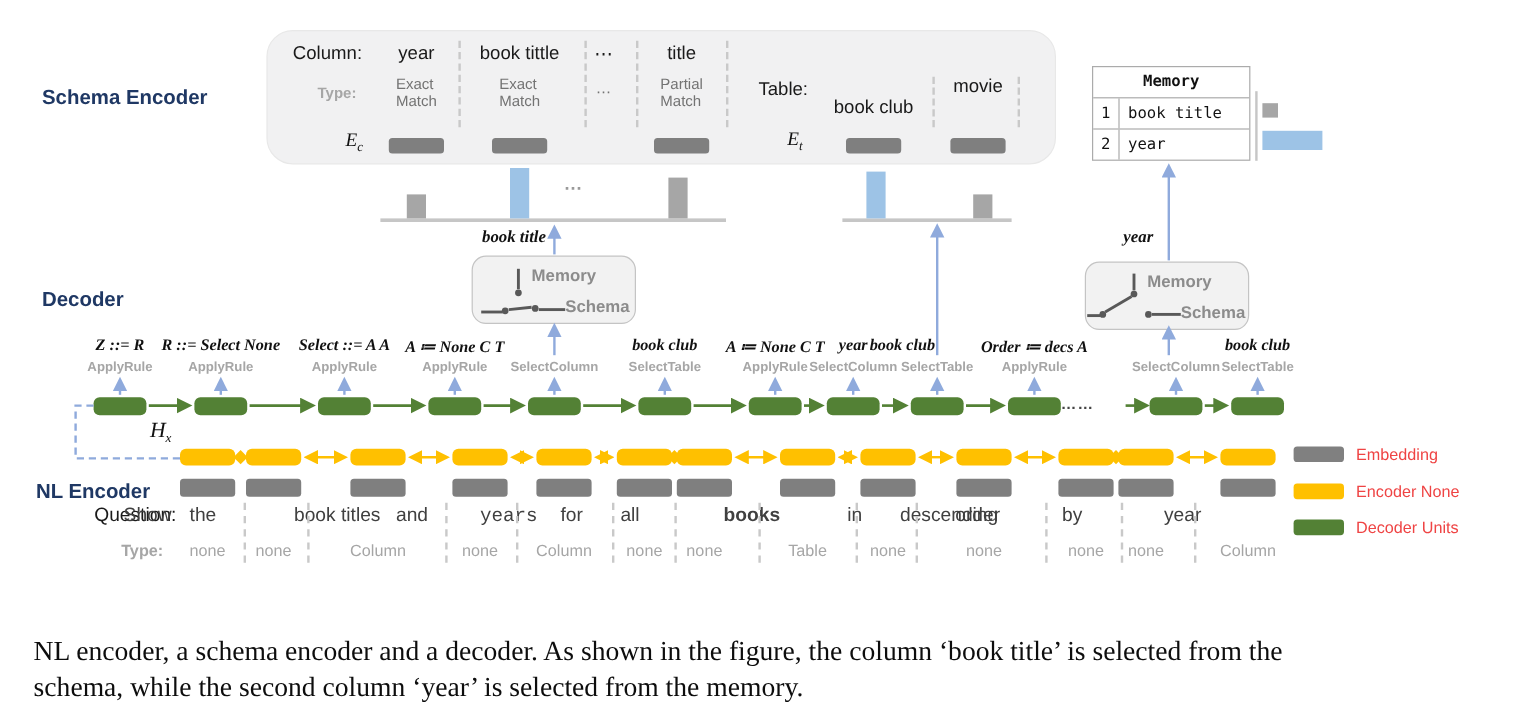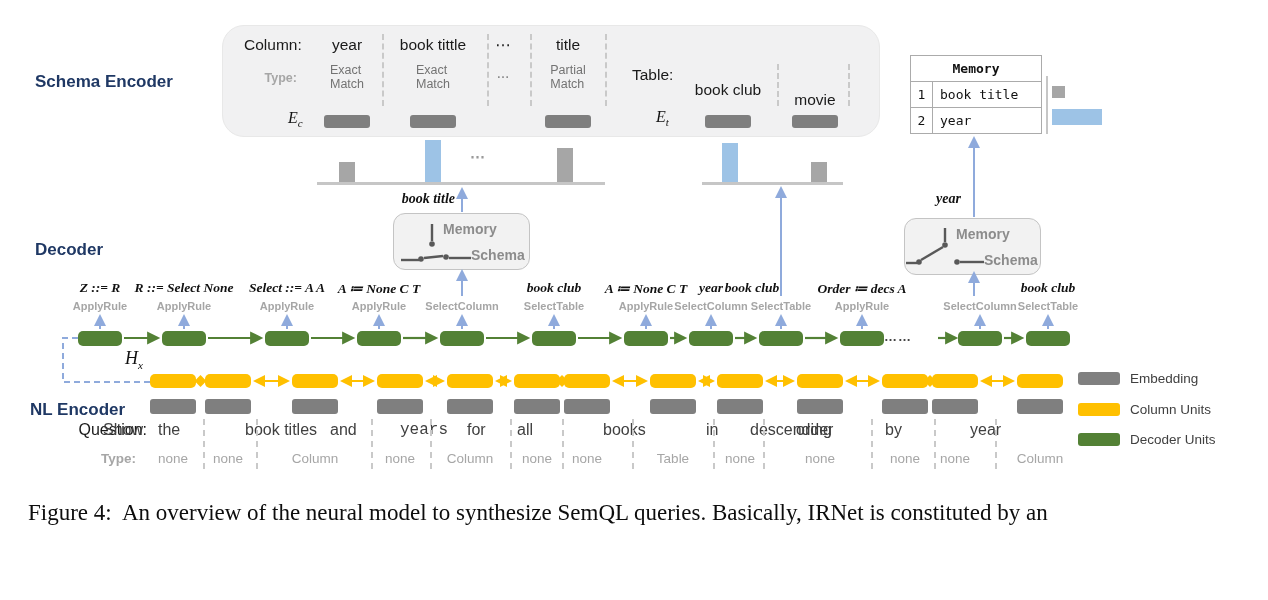--- a/index.html
+++ b/index.html
@@ -35,21 +35,21 @@
   .ybox{position:absolute;width:46px;height:14px;background:#FFC000;border-radius:5px;z-index:2}
   .act{position:absolute;font-size:11px;font-weight:bold;color:#A6A6A6;text-align:center;z-index:2;white-space:nowrap}
   .rul{position:absolute;font-family:"Liberation Serif",serif;font-style:italic;font-weight:600;
        font-size:13.5px;color:#111;text-align:center;white-space:nowrap;z-index:2}
   .ddots{position:absolute;font-size:13px;font-weight:bold;color:#444;letter-spacing:1px;z-index:2}
   .wrd{position:absolute;font-size:16px;color:#404040;text-align:left;white-space:nowrap;z-index:2}
   .wtype{position:absolute;font-size:13.5px;color:#A6A6A6;text-align:center;white-space:nowrap;z-index:2}
   .qlbl{position:absolute;font-size:16px;color:#1a1a1a;text-align:right;z-index:2}
   .qtlbl{position:absolute;font-size:13.5px;font-weight:bold;color:#A6A6A6;text-align:right;z-index:2}
   .lgsw{position:absolute;width:42px;height:13px;border-radius:3px;z-index:2}
-  .lglbl{position:absolute;font-size:13.5px;color:#404040;z-index:2;white-space:nowrap}
+  .lglbl{position:absolute;font-size:13.5px;color:#ef4444;z-index:2;white-space:nowrap}
   .cap{position:absolute;font-family:"Liberation Serif",serif;font-size:23px;color:#0d0d0d;white-space:pre;z-index:2}
 </style>
 </head>
 <body>
 
 <div id="cv">
 
   <svg id="ov" width="1268" height="600">
     <defs>
       <marker id="mb" markerWidth="7" markerHeight="7" refX="4.5" refY="3" orient="auto">
@@ -162,38 +162,39 @@
   </div>
   <div class="outlbl" style="left:385px;top:191px;width:70px">book title</div>
   <div class="outlbl" style="left:901px;top:191px;width:60px">year</div>
 
   <div class="ddots" style="left:884px;top:329px;width:52px">……</div>
   <div class="esym" style="left:125px;top:348px;font-size:18px"><span>H</span><sub>x</sub></div>
 
   <div class="qlbl" style="left:48px;top:421px;width:99px">Question:</div>
   <div class="qtlbl" style="left:48px;top:451px;width:88px">Type:</div>
 
-  <div class="cap" style="left:28px;top:500px">Figure 4:  An overview of the neural model to synthesize SemQL queries. Basically, IRNet is constituted by an</div>
+  <div class="cap" style="left:28px;top:530px">NL encoder, a schema encoder and a decoder. As shown in the figure, the column ‘book title’ is selected from the</div>
+  <div class="cap" style="left:28px;top:560px">schema, while the second column ‘year’ is selected from the memory.</div>
 <div class="t15 ctr" style="left: 287px; top: 36px; width: 120px;">year</div>
     <div class="ttype" style="left: 302px; top: 62px; width: 90px;">Exact
 Match</div>
     <div class="embed" style="left: 324px; top: 115px;"></div>
     <div class="t15 ctr" style="left: 373px; top: 36px; width: 120px;">book tittle</div>
     <div class="ttype" style="left: 388px; top: 62px; width: 90px;">Exact
 Match</div>
     <div class="embed" style="left: 410px; top: 115px;"></div>
     <div class="t15 ctr" style="left: 443px; top: 36px; width: 120px;">⋯</div>
     <div class="ttype" style="left: 458px; top: 62px; width: 90px;">⋯</div>
     <div class="t15 ctr" style="left: 508px; top: 36px; width: 120px;">title</div>
     <div class="ttype" style="left: 523px; top: 62px; width: 90px;">Partial
 Match</div>
     <div class="embed" style="left: 545px; top: 115px;"></div>
     <div class="t15 ctr" style="left: 668px; top: 81px; width: 120px;">book club</div>
     <div class="embed" style="left: 705px; top: 115px;"></div>
-    <div class="t15 ctr" style="left: 755px; top: 91px; width: 120px;">movie</div>
+    <div class="t15 ctr" style="left: 755px; top: 64px; width: 120px;">movie</div>
     <div class="embed" style="left: 792px; top: 115px;"></div>
     <div class="vsep" style="left: 382px; top: 34px; height: 72px;"></div>
     <div class="vsep" style="left: 487px; top: 34px; height: 72px;"></div>
     <div class="vsep" style="left: 530px; top: 34px; height: 72px;"></div>
     <div class="vsep" style="left: 605px; top: 34px; height: 72px;"></div>
     <div class="vsep" style="left: 777px; top: 64px; height: 42px;"></div>
     <div class="vsep" style="left: 848px; top: 64px; height: 42px;"></div>
     <div class="bar" style="left: 339px; top: 162px; width: 16px; height: 20px; background: rgb(166, 166, 166);"></div>
     <div class="bar" style="left: 425px; top: 140px; width: 16px; height: 42px; background: rgb(157, 195, 230);"></div>
     <div class="bar" style="left: 557px; top: 148px; width: 16px; height: 34px; background: rgb(166, 166, 166);"></div>
@@ -222,21 +223,21 @@
     <div class="ybox" style="left: 514px; top: 374px;"></div>
     <div class="embed" style="left: 514px; top: 399px; height: 15px;"></div>
     <div class="wrd" style="left: 467px; top: 421px; width: 140px;">for</div>
     <div class="wtype" style="left: 482px; top: 451px; width: 110px;">none</div>
     <div class="ybox" style="left: 564px; top: 374px;"></div>
     <div class="embed" style="left: 564px; top: 399px; height: 15px;"></div>
     <div class="wrd" style="left: 517px; top: 421px; width: 140px;">all</div>
     <div class="wtype" style="left: 532px; top: 451px; width: 110px;">none</div>
     <div class="ybox" style="left: 650px; top: 374px;"></div>
     <div class="embed" style="left: 650px; top: 399px; height: 15px;"></div>
-    <div class="wrd" style="left: 603px; top: 421px; width: 140px;">books</div>
+    <div class="wrd" style="left: 603px; top: 421px; width: 140px; font-weight: bold;">books</div>
     <div class="wtype" style="left: 618px; top: 451px; width: 110px;">Table</div>
     <div class="ybox" style="left: 717px; top: 374px;"></div>
     <div class="embed" style="left: 717px; top: 399px; height: 15px;"></div>
     <div class="wrd" style="left: 706px; top: 421px; width: 140px;">in</div>
     <div class="wtype" style="left: 685px; top: 451px; width: 110px;">none</div>
     <div class="ybox" style="left: 797px; top: 374px;"></div>
     <div class="embed" style="left: 797px; top: 399px; height: 15px;"></div>
     <div class="wrd" style="left: 750px; top: 421px; width: 140px;">descending</div>
     <div class="wtype" style="left: 765px; top: 451px; width: 110px;">none</div>
     <div class="ybox" style="left: 882px; top: 374px;"></div>
@@ -293,16 +294,16 @@
     <div class="act" style="left: 807px; top: 300px; width: 110px;">ApplyRule</div>
     <div class="rul" style="left: 787px; top: 280px; width: 150px;">Order ≔ decs A</div>
     <div class="gbox" style="left: 958px; top: 331px;"></div>
     <div class="act" style="left: 925px; top: 300px; width: 110px;">SelectColumn</div>
     <div class="gbox" style="left: 1026px; top: 331px;"></div>
     <div class="act" style="left: 993px; top: 300px; width: 110px;">SelectTable</div>
     <div class="rul" style="left: 973px; top: 280px; width: 150px;">book club</div>
     <div class="lgsw" style="left: 1078px; top: 372px; background: rgb(128, 128, 128);"></div>
     <div class="lglbl" style="left: 1130px; top: 371px;">Embedding</div>
     <div class="lgsw" style="left: 1078px; top: 403px; background: rgb(255, 192, 0);"></div>
-    <div class="lglbl" style="left: 1130px; top: 402px;">Column Units</div>
+    <div class="lglbl" style="left: 1130px; top: 402px;">Encoder None</div>
     <div class="lgsw" style="left: 1078px; top: 433px; background: rgb(83, 129, 53);"></div>
     <div class="lglbl" style="left: 1130px; top: 432px;">Decoder Units</div>
   </div>
 
 </body></html>

